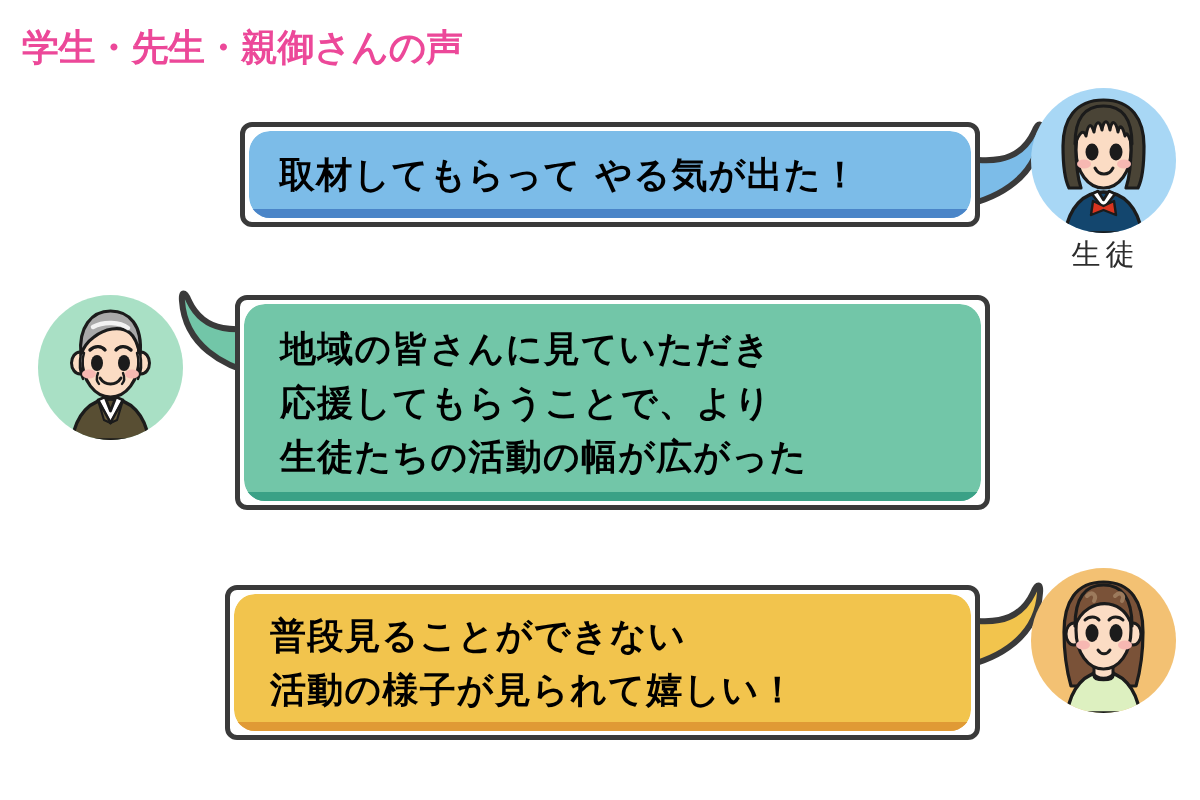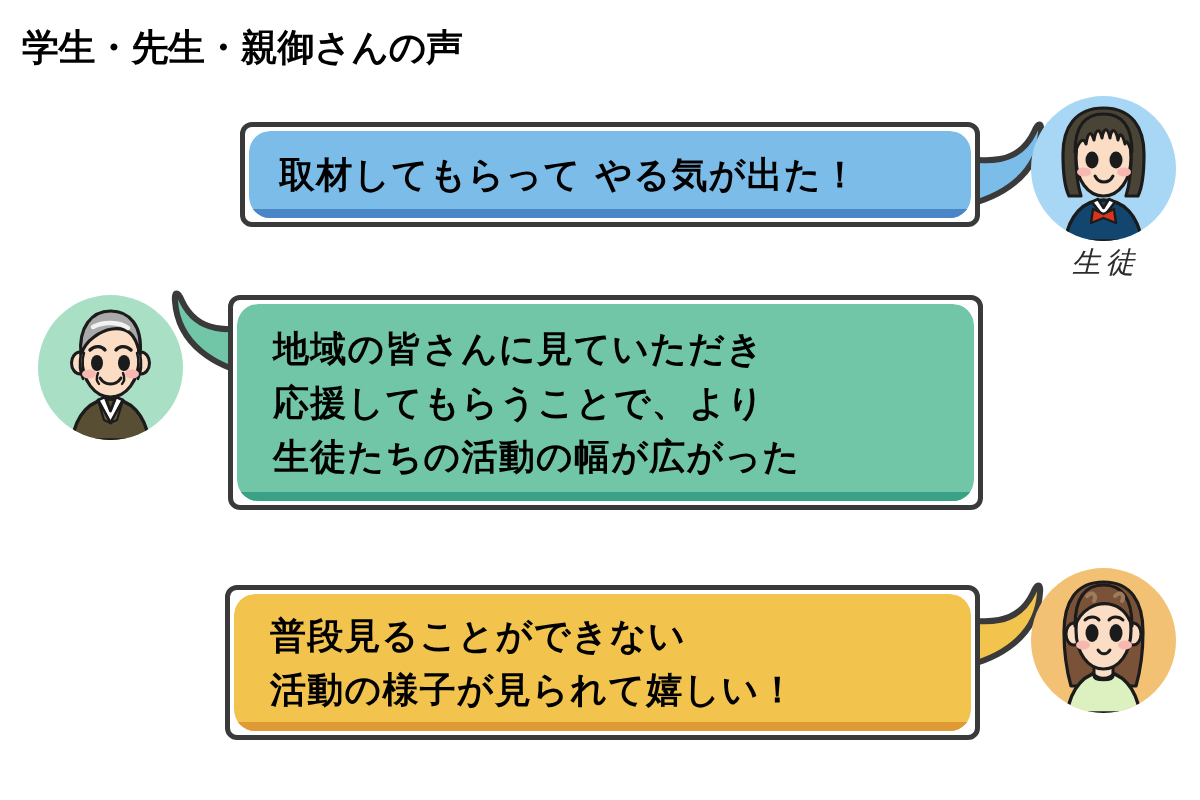--- a/index.html
+++ b/index.html
@@ -17,21 +17,21 @@
     -webkit-font-smoothing: antialiased;
   }
 
   
   .page-title {
     position: absolute;
     left: 22px;
     top: 26px;
     font-size: 37px;
     font-weight: bold;
-    color: #000000;
+    color: #ec4899;
     letter-spacing: -0.5px;
     white-space: nowrap;
     line-height: 1.2;
   }
 
   
   .row {
     position: absolute;
     display: block;
   }
@@ -135,21 +135,21 @@
 
     <div class="bubble" style="width:740px; height:105px;">
       <div class="bubble-inner">
         <div class="bubble-fill" style="background:#7CBCE8;"></div>
         <div class="bubble-shadow" style="background:#4A85C8;"></div>
       </div>
       <div class="bubble-text">取材してもらって やる気が出た！</div>
     </div>
   </div>
 
-  <div class="avatar-block" style="left:1018px; top:8px;font-style:italic;">
+  <div class="avatar-block" style="left:1018px; top:0px;">
     <div class="avatar-circle" style="background:#A8D7F5;">
       <svg width="145" height="145" viewBox="0 0 145 145">
 
         <path d="M72.5 104 C 52 104, 38 120, 34 145 L 111 145 C 107 120, 93 104, 72.5 104 Z" fill="#13466E" stroke="#1b1b1b" stroke-width="3.4" stroke-linejoin="round"></path>
 
         <path d="M61 106 L72.5 121 L84 106 L78 103 L72.5 112 L67 103 Z" fill="#ffffff" stroke="#1b1b1b" stroke-width="2.6" stroke-linejoin="round"></path>
 
         <path d="M72.5 118 L62 113 L60 127 L72.5 122 L85 127 L83 113 Z" fill="#D9341F" stroke="#1b1b1b" stroke-width="2.4" stroke-linejoin="round"></path>
 
         <ellipse cx="42" cy="66" rx="8" ry="11" fill="#FBDCC4" stroke="#1b1b1b" stroke-width="3"></ellipse>
@@ -211,21 +211,21 @@
         <ellipse cx="51" cy="79" rx="7" ry="4.5" fill="#F7B8B2"></ellipse>
         <ellipse cx="94" cy="79" rx="7" ry="4.5" fill="#F7B8B2"></ellipse>
 
         <path d="M62 83 C 67 91, 78 91, 83 83" fill="none" stroke="#1b1b1b" stroke-width="3" stroke-linecap="round"></path>
         <path d="M60 78 C 58 83, 59 87, 61 89" fill="none" stroke="#1b1b1b" stroke-width="2.4" stroke-linecap="round"></path>
         <path d="M85 78 C 87 83, 86 87, 84 89" fill="none" stroke="#1b1b1b" stroke-width="2.4" stroke-linecap="round"></path>
       </svg>
     </div>
   </div>
 
-  <div class="bubble-wrap" style="left:228px; top:10px; width:755px; height:264px;">
+  <div class="bubble-wrap" style="left:235px; top:10px; width:755px; height:264px;">
 
     <div class="tail" style="left:-60px; top:-12px;">
       <svg width="110" height="120" viewBox="0 0 110 120">
         <path d="M102 42 C 70 46, 32 56, 14 18 C 10 8, 6 8, 7 18
                  C 10 62, 48 84, 86 92 C 100 95, 108 80, 102 42 Z" fill="#72C6A8" stroke="#3a3a3a" stroke-width="6" stroke-linejoin="round"></path>
       </svg>
     </div>
 
     <div class="bubble" style="width:755px; height:215px;">
       <div class="bubble-inner">

